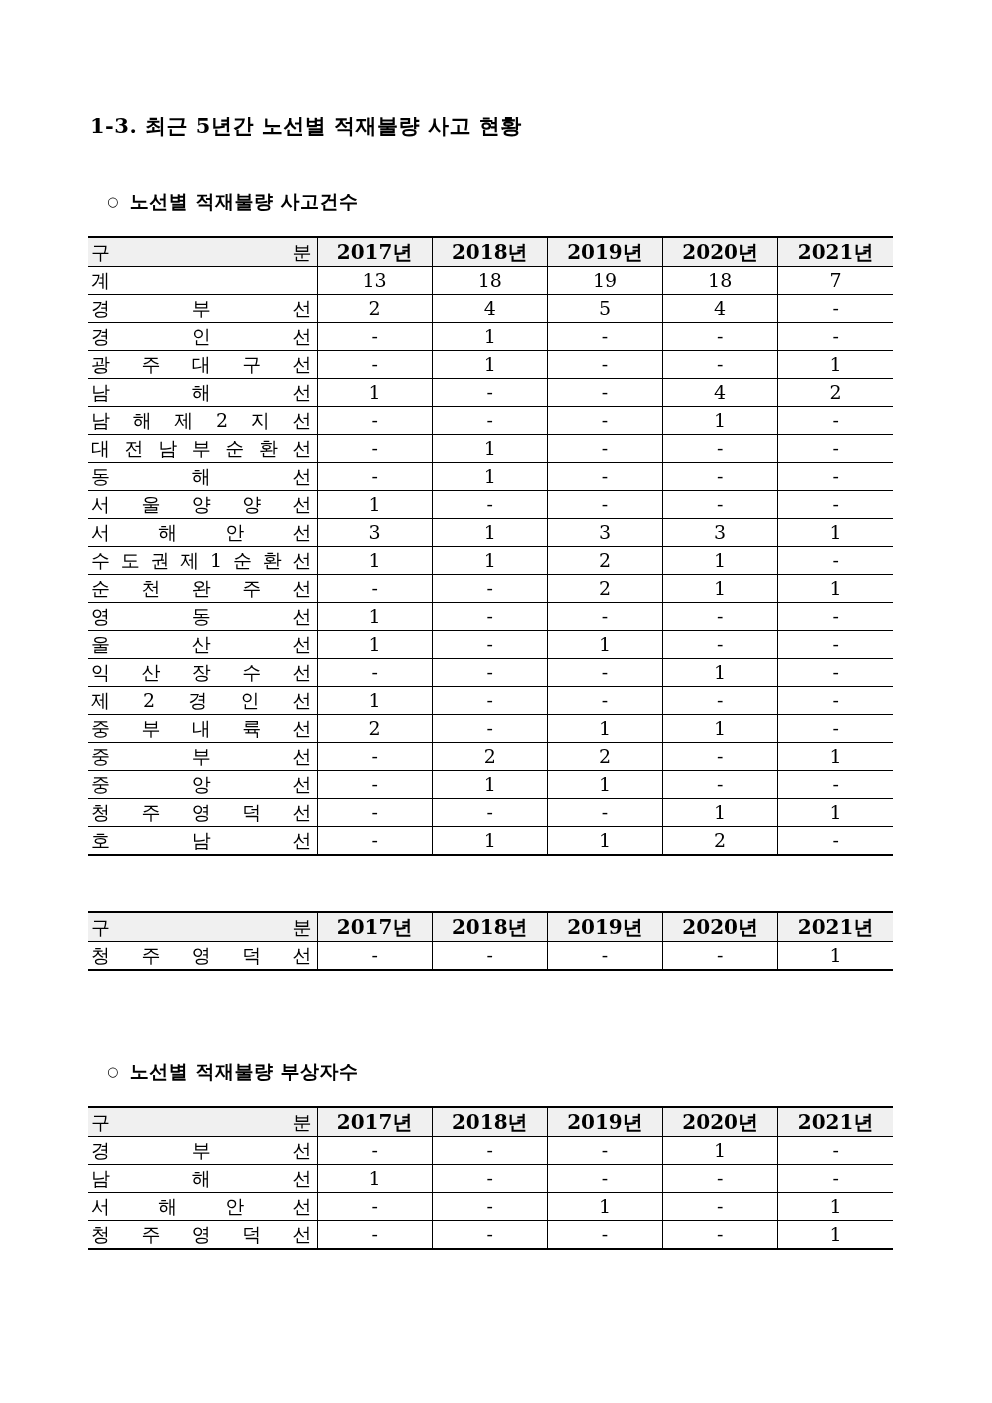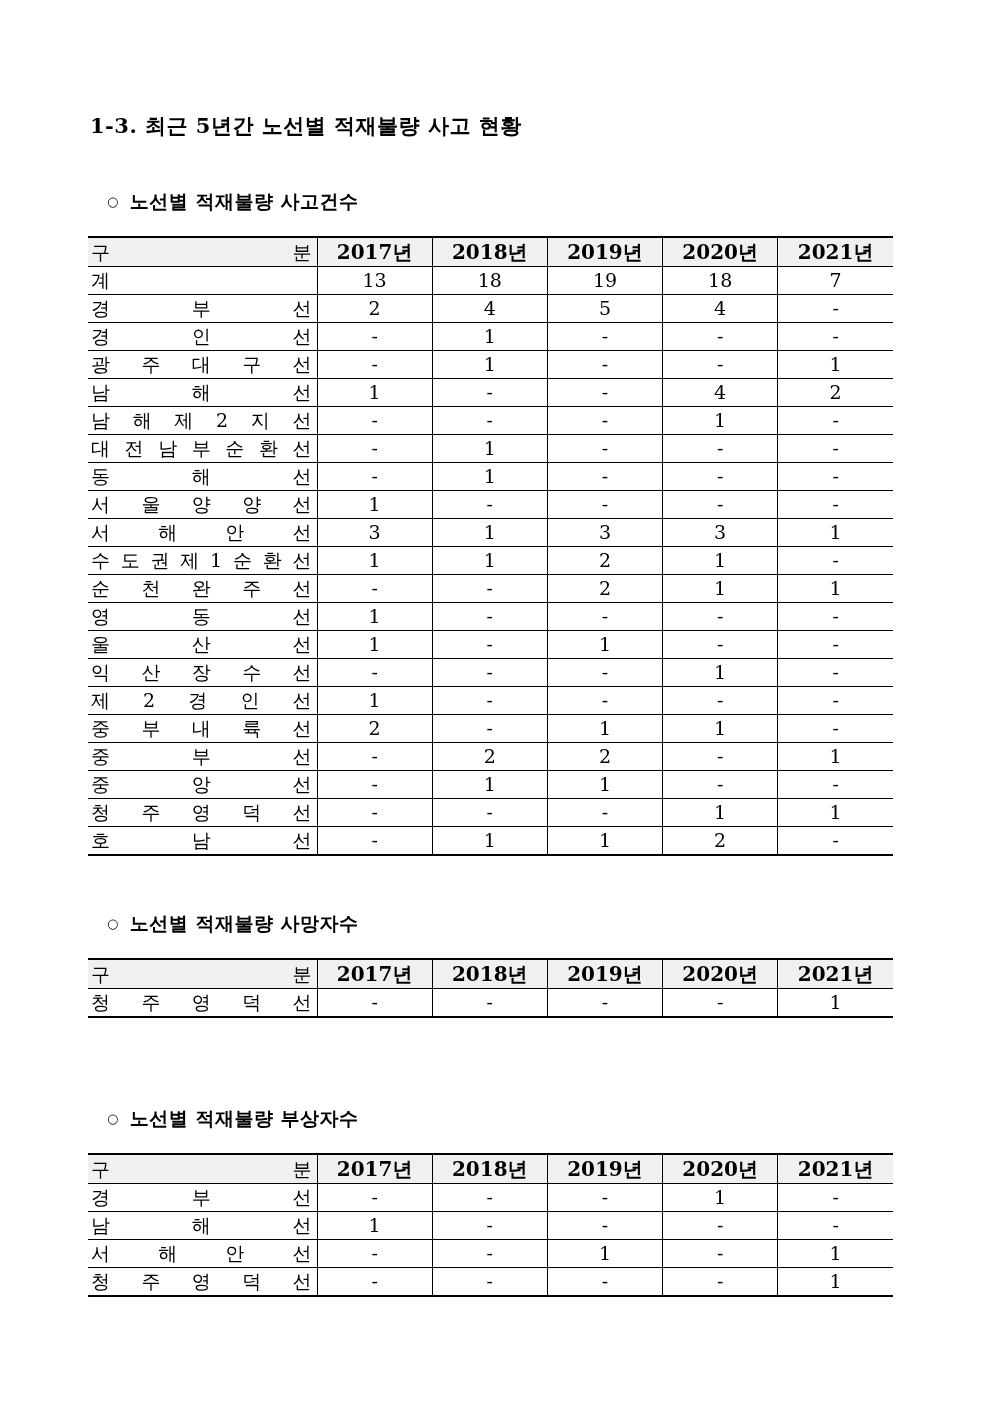--- a/index.html
+++ b/index.html
@@ -545,23 +545,20 @@
 
   <td class="val">2</td>
 
   <td class="val">-</td>
 </tr>
 </tbody>
     </table>
   </section>
 
   <section class="section">
-    <div class="section-heading">
-      <span class="bullet">○</span><span class="heading-text">노선별 적재불량 사망자수</span>
-    </div>
     <table class="tbl">
       <colgroup>
         <col class="col-label">
             <col>
             <col>
             <col>
             <col>
             <col>
       </colgroup>
       <thead>

